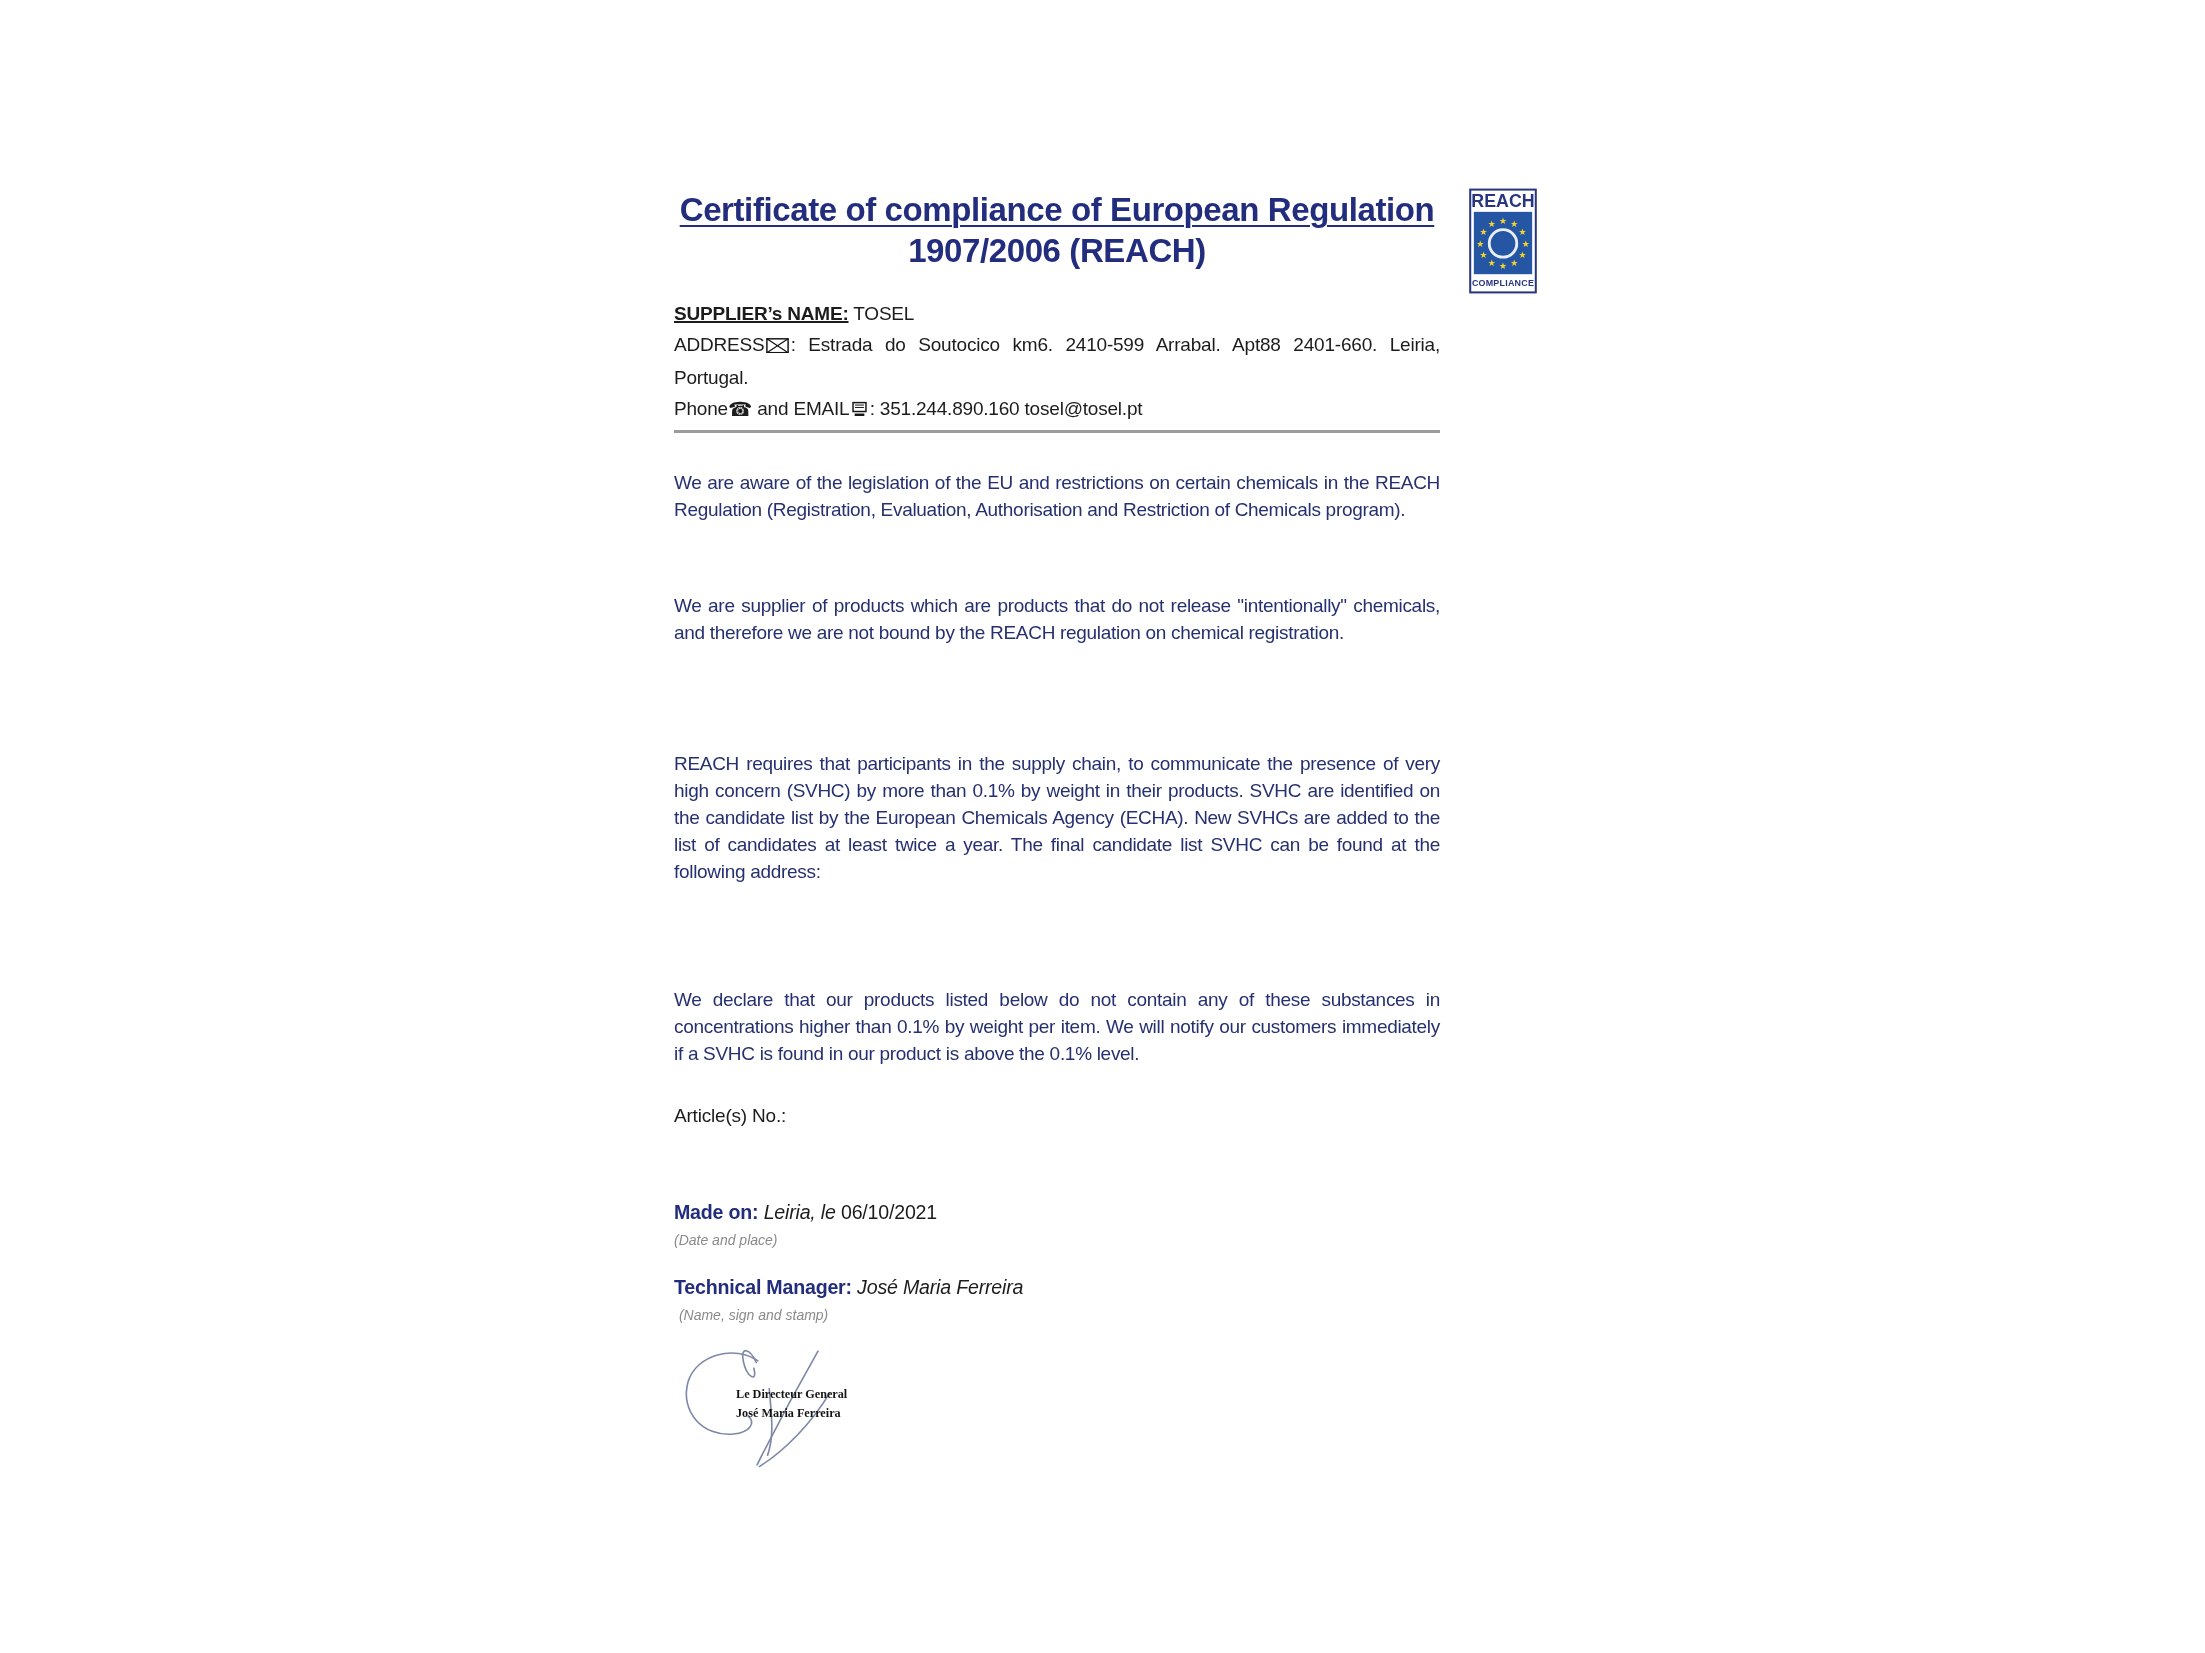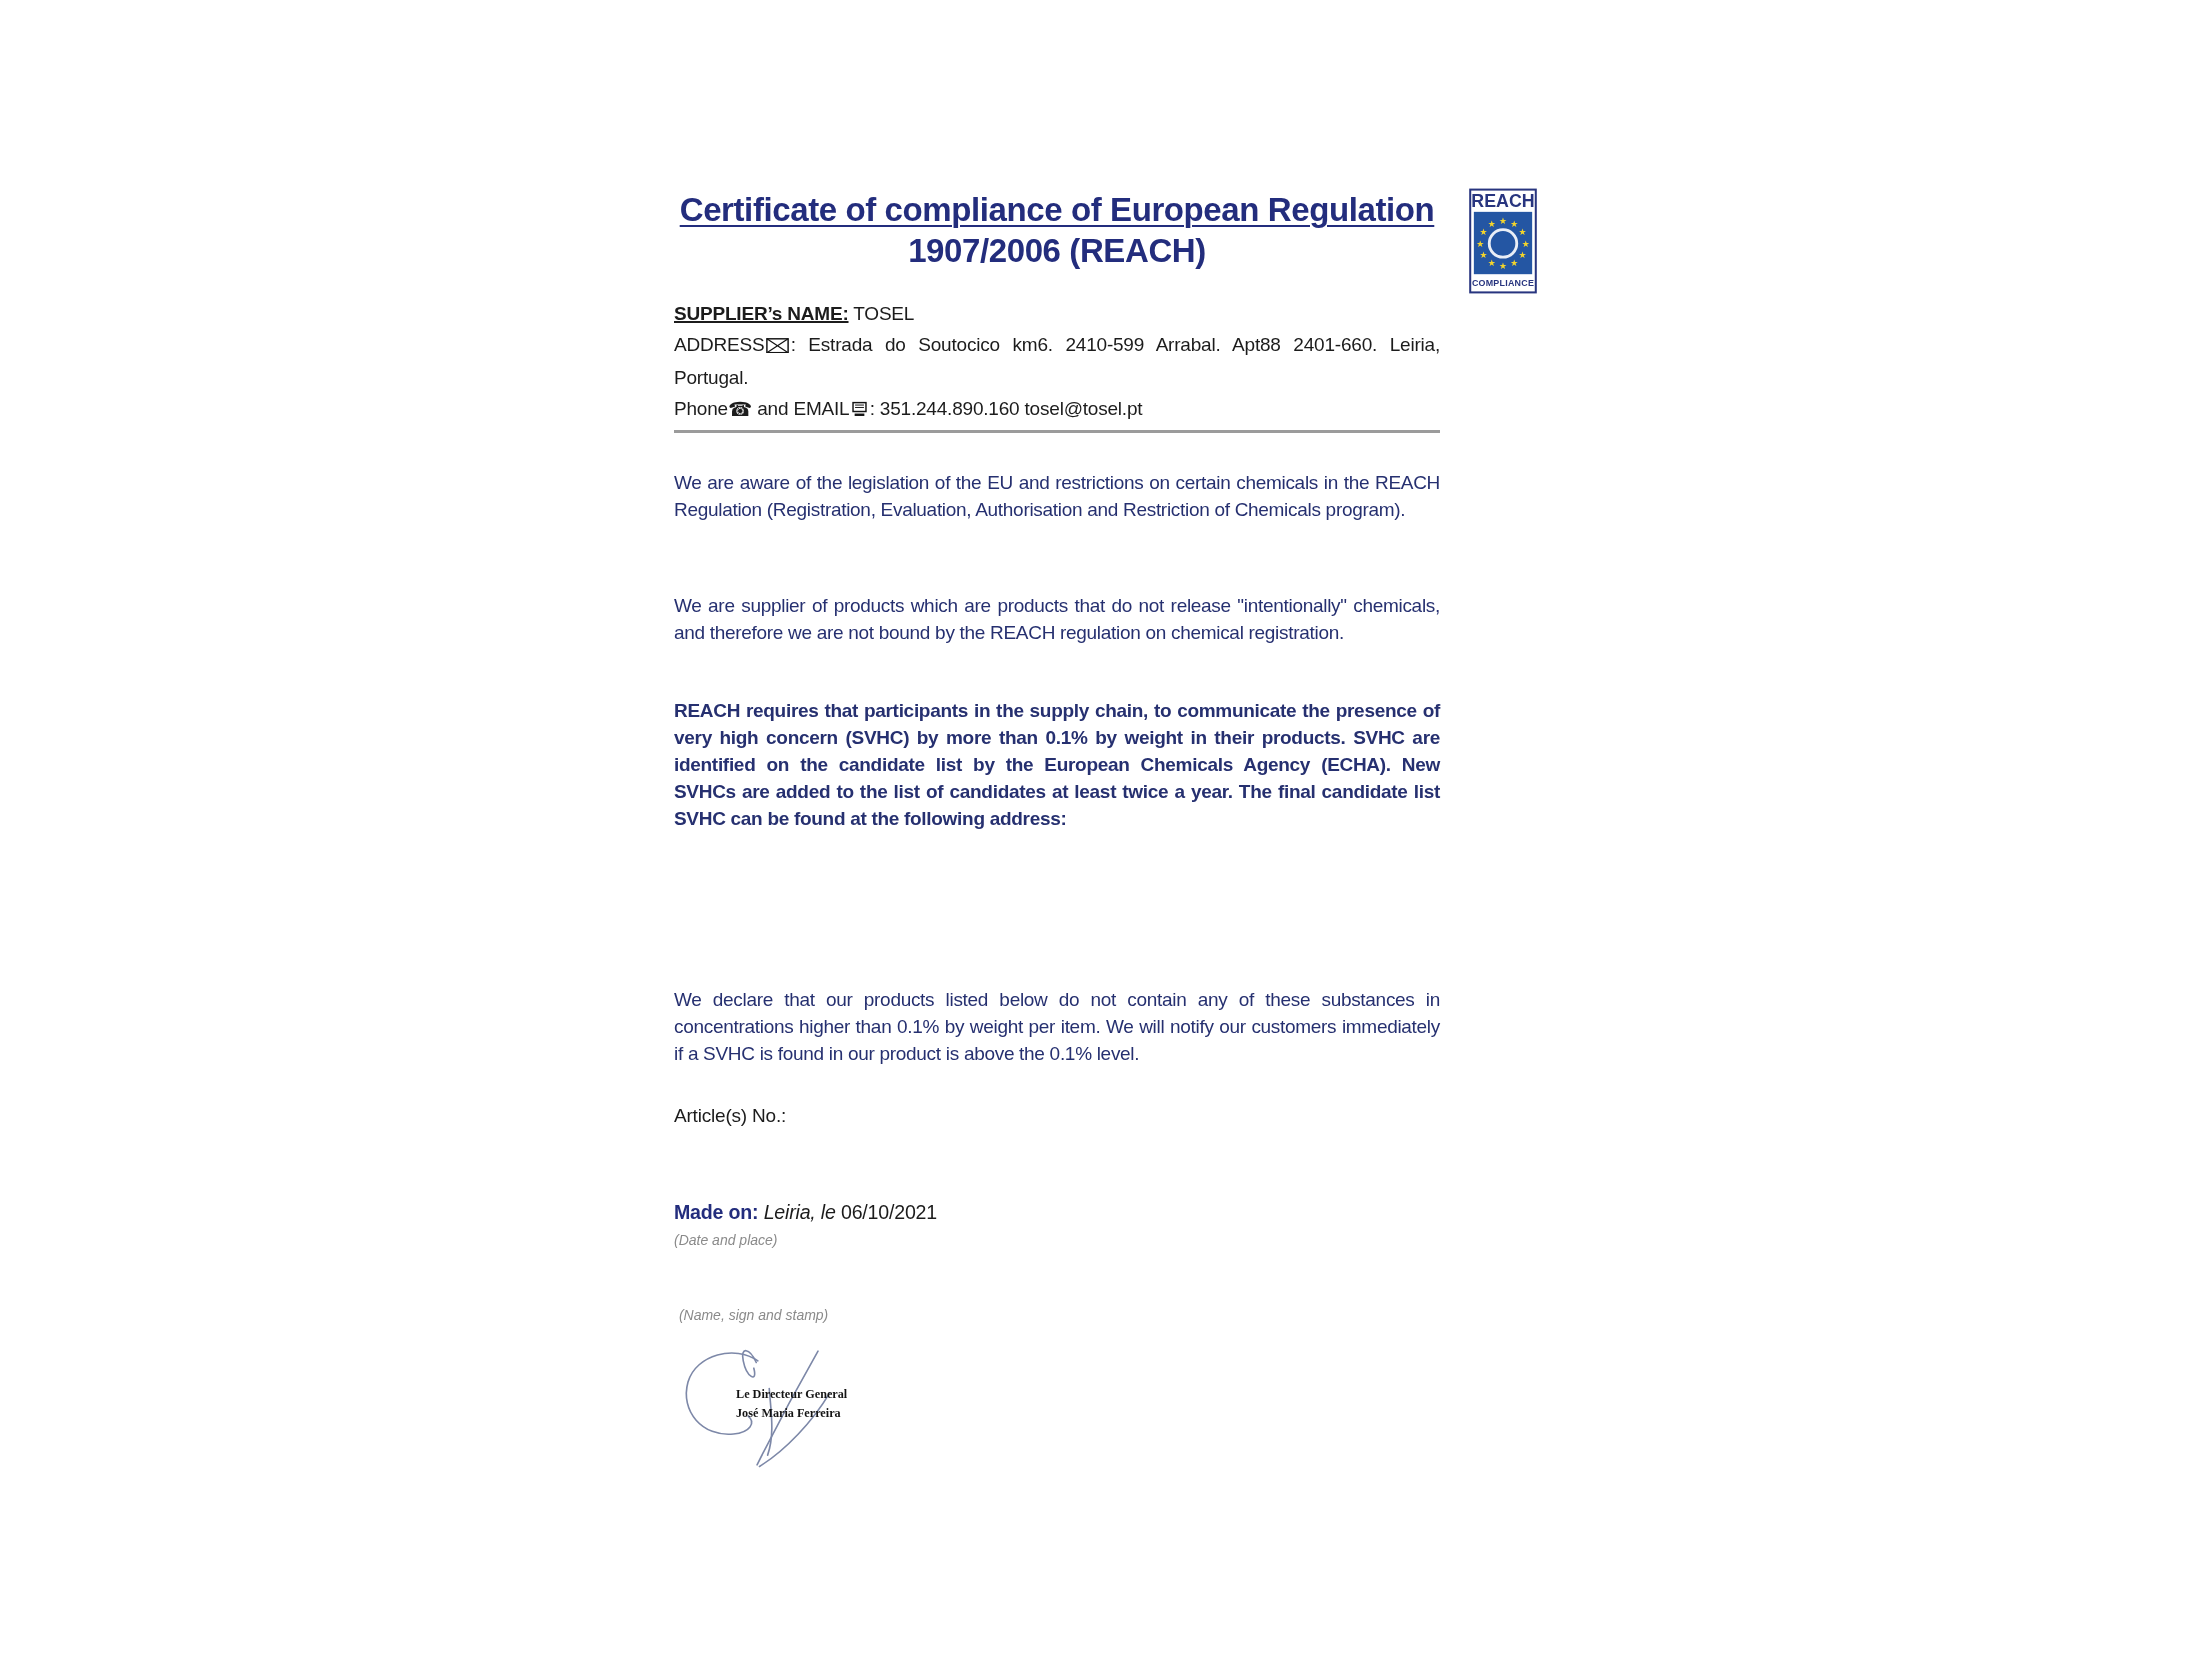--- a/index.html
+++ b/index.html
@@ -45,21 +45,21 @@
     background:#9B9B9B;
   }
   
   .para{
     left:674px;width:766px;
     color:#263070;
     font-size:19px;line-height:27px;
     text-align:justify;
     letter-spacing:-0.3px;
   }
-  .p1{top:469px;} .p2{top:592px;} .p3{top:697px;font-weight:bold;} .p4{top:986px;}
+  .p1{top:469px;} .p2{top:592px;} .p3{top:750px;} .p4{top:986px;}
   .linkline{
     left:674px;top:908px;width:766px;
     text-align:center;
     font-size:19px;
   }
   .linkline a{
     color:#263070;
     text-decoration:underline;
     text-decoration-thickness:1.6px;
   }
@@ -153,20 +153,23 @@
 
   <div class="abs para p4">We declare that our products listed below do not contain any of these substances in concentrations higher than 0.1% by weight per item. We will notify our customers immediately if a SVHC is found in our product is above the 0.1% level.</div>
 
   <div class="abs article">Article(s) No.:</div>
 
   <div class="abs made">
     <span class="blue-label">Made on:</span><span class="ital"> Leiria, le </span><span>06/10/2021</span>
   </div>
   <div class="abs note note1">(Date and place)</div>
 
+  <div class="abs tech">
+    <span class="blue-label">Technical Manager:</span><span class="ital"> José Maria Ferreira</span>
+  </div>
   <div class="abs note note2">(Name, sign and stamp)</div>
 
   <div class="abs sig-svg">
     <svg width="163" height="130" viewBox="0 0 200 160" fill="none">
       <g stroke="#7D88A8" stroke-width="2" stroke-linecap="round" fill="none">
         <path d="M 98 22 C 70 2, 22 14, 12 48 C 2 84, 30 116, 68 112 C 88 110, 96 98, 86 90"></path>
         <path d="M 96 24 C 88 6, 76 4, 80 22 C 84 42, 98 50, 93 31"></path>
         <path d="M 97 150 C 118 108, 148 52, 172 10"></path>
         <path d="M 186 62 C 166 96, 132 132, 100 152"></path>
         <path d="M 112 56 C 114 84, 119 112, 110 138"></path>

